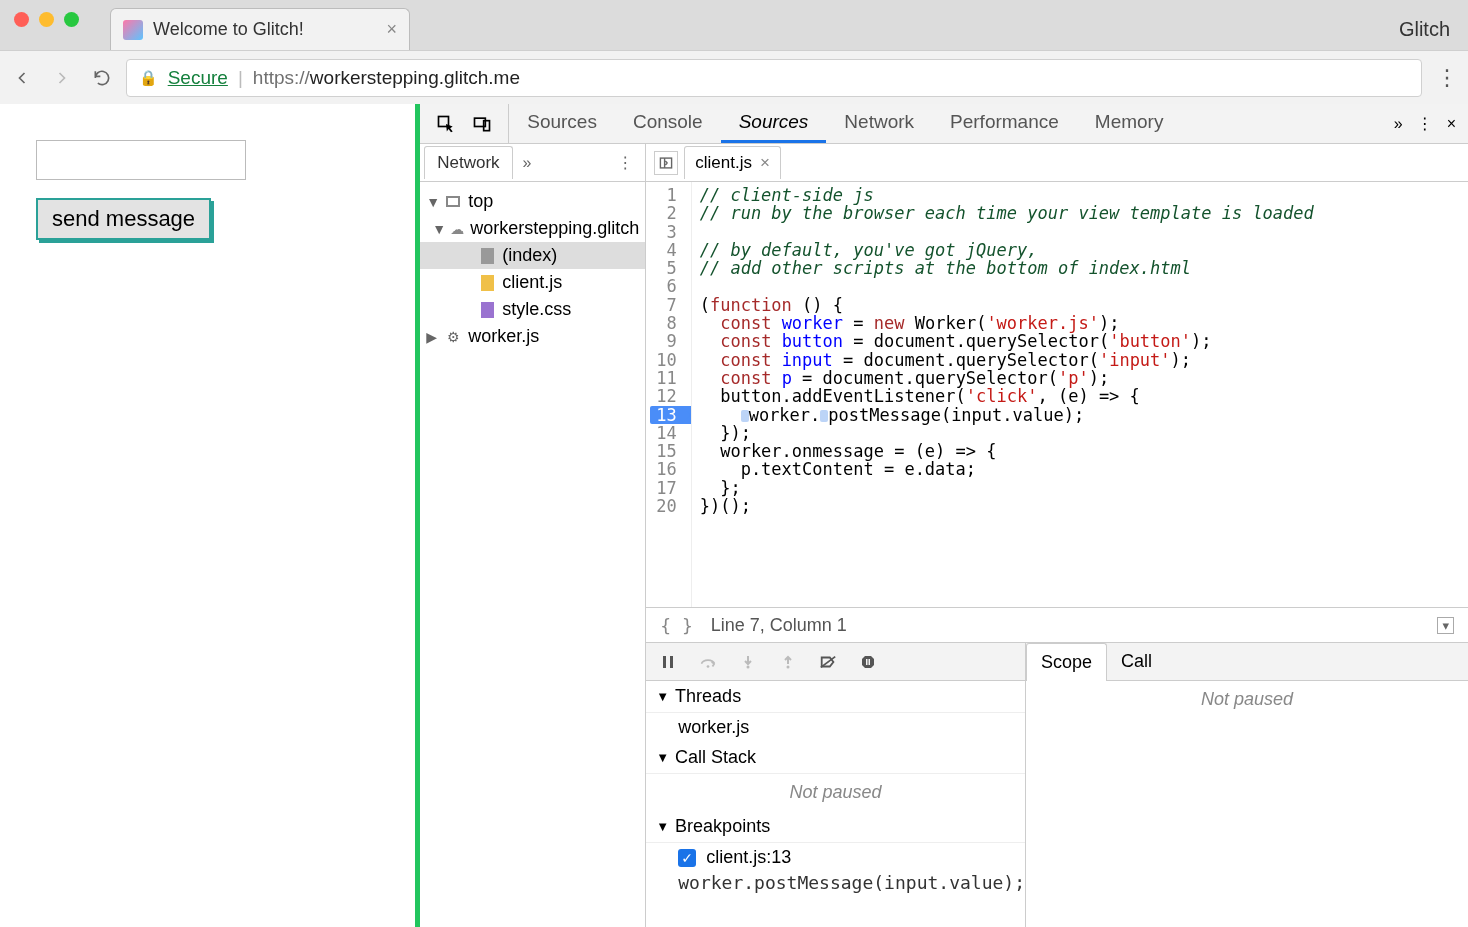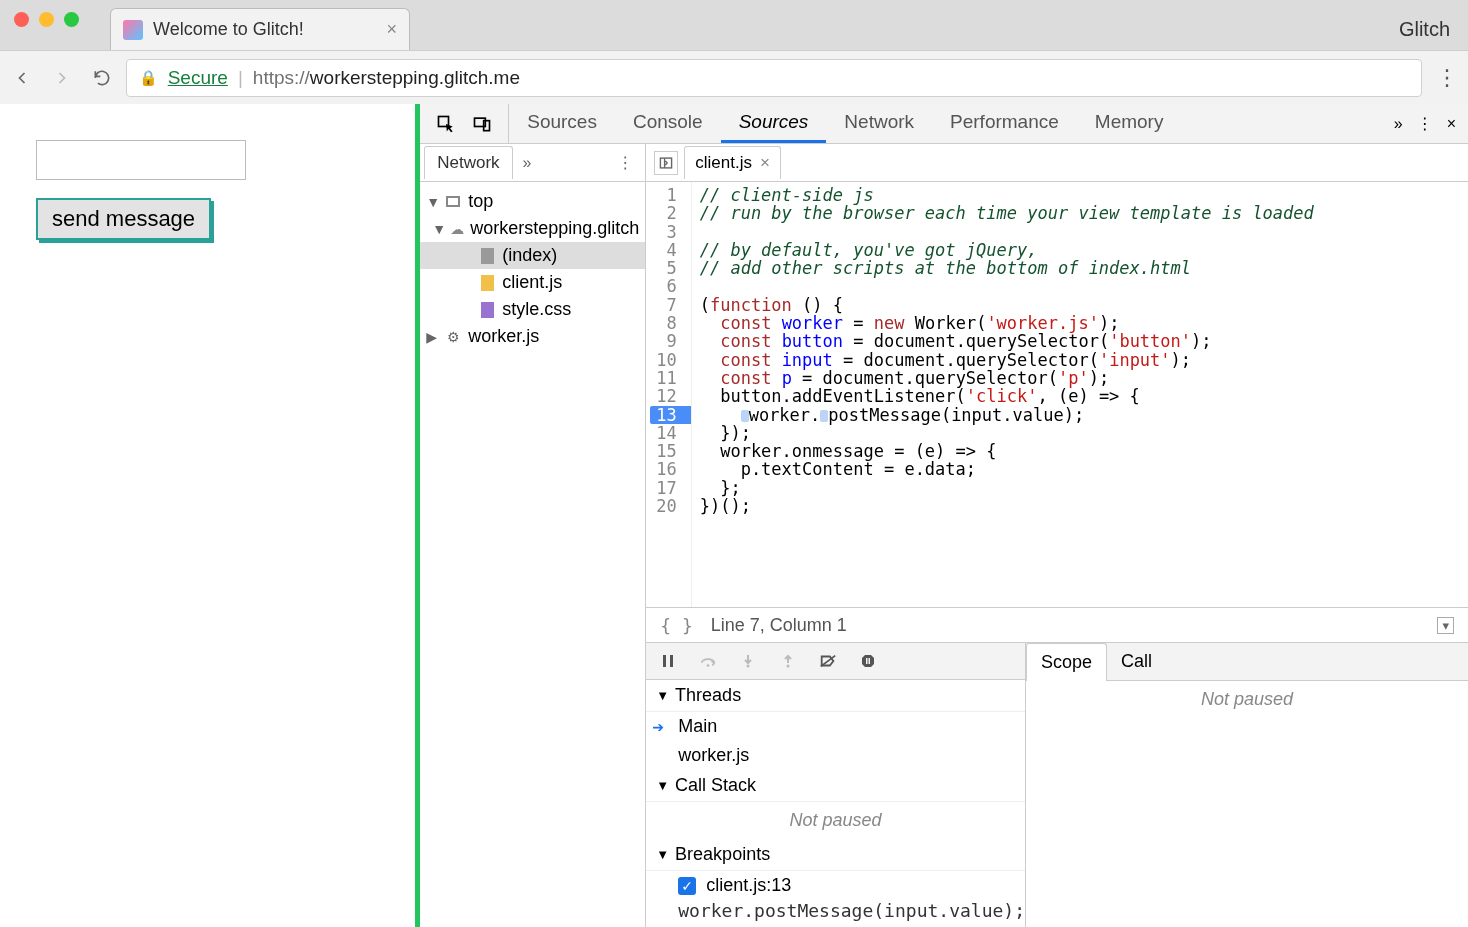--- a/index.html
+++ b/index.html
@@ -344,21 +344,20 @@
                     <rect x="8.5" y="5" width="1.5" height="6" fill="#f3f3f3"></rect>
                   </svg>
                 </div>
             </div>
 
             <div class="dbg-section-header">
               <span style="font-size:13px">▼</span>
               <span>Threads</span>
             </div>
             <div id="threads-list">
-                <div class="dbg-row active">Main</div>
                 <div class="dbg-row">worker.js</div>
               </div>
 
             <div class="dbg-section-header">
               <span style="font-size:13px">▼</span>
               <span>Call Stack</span>
             </div>
             <div class="not-paused">Not paused</div>
 
             <div class="dbg-section-header">

